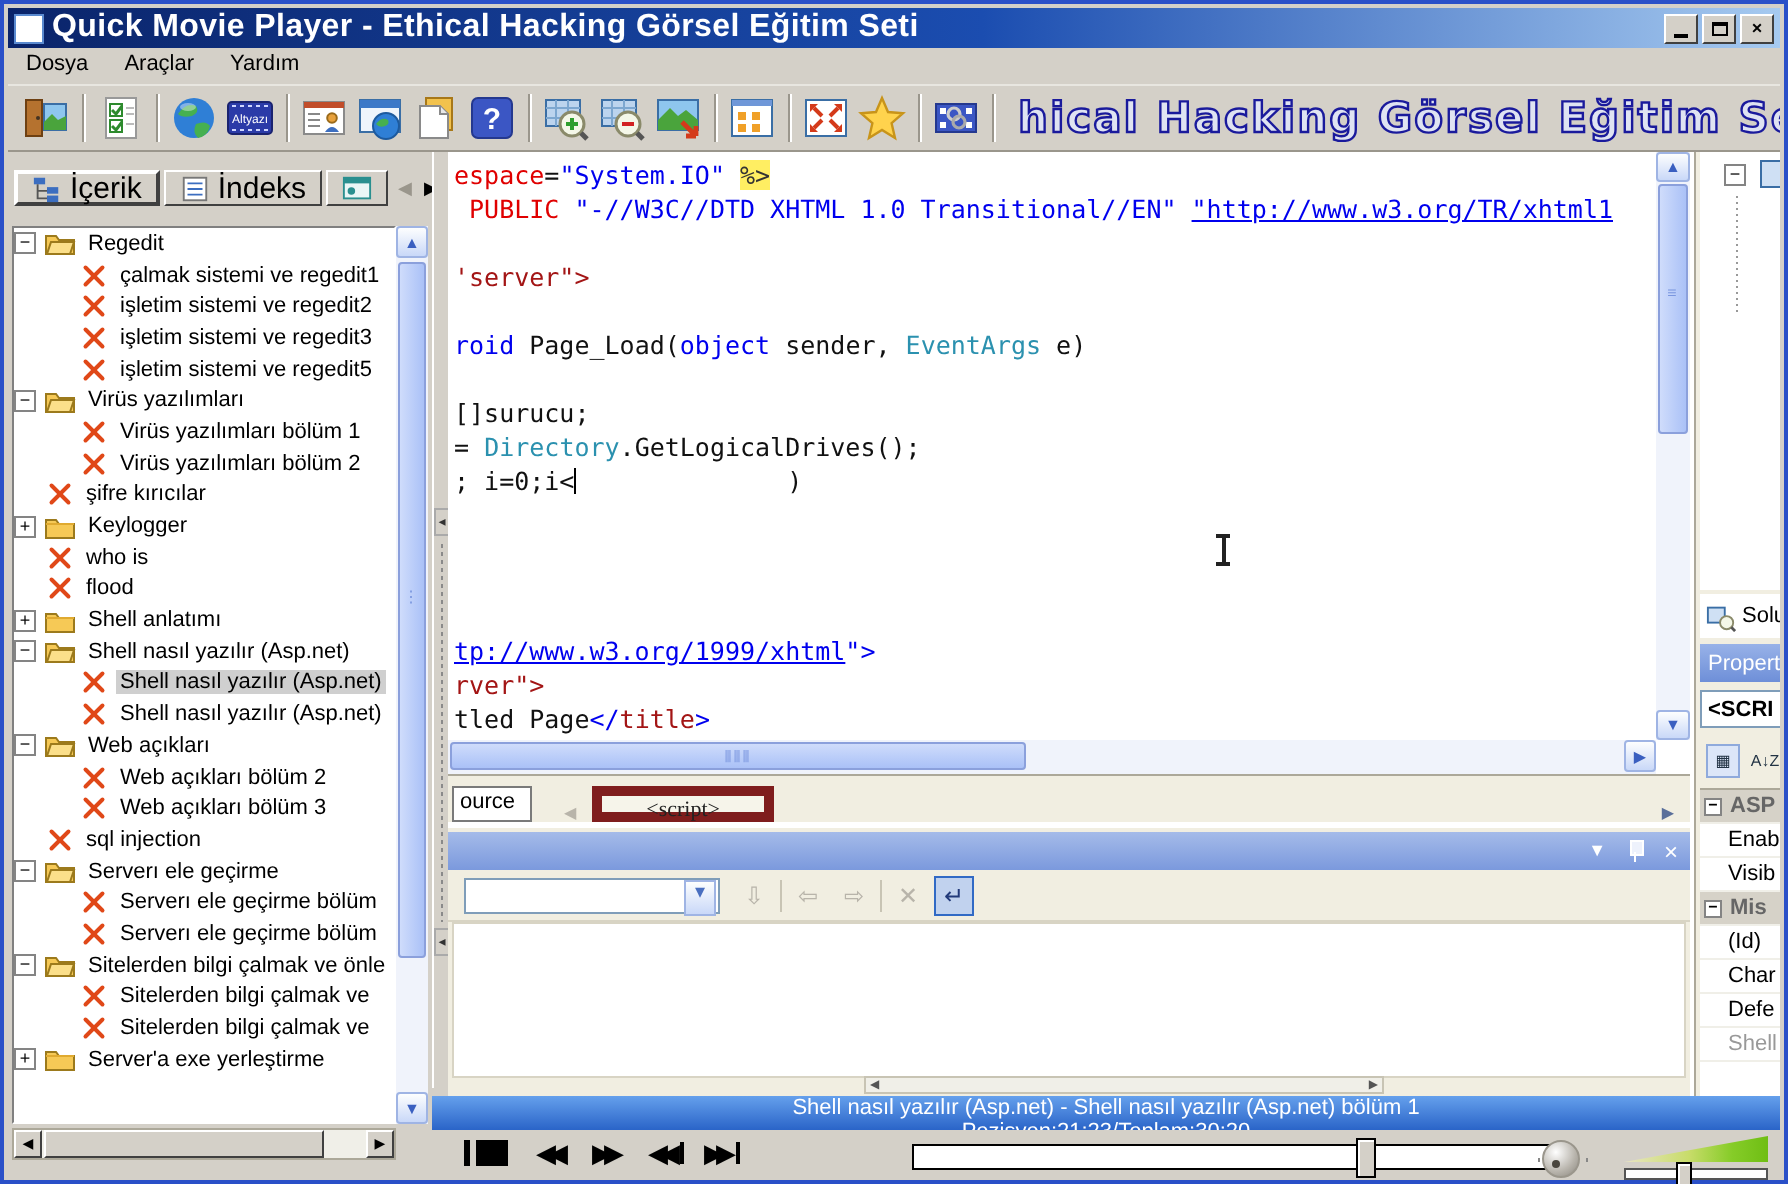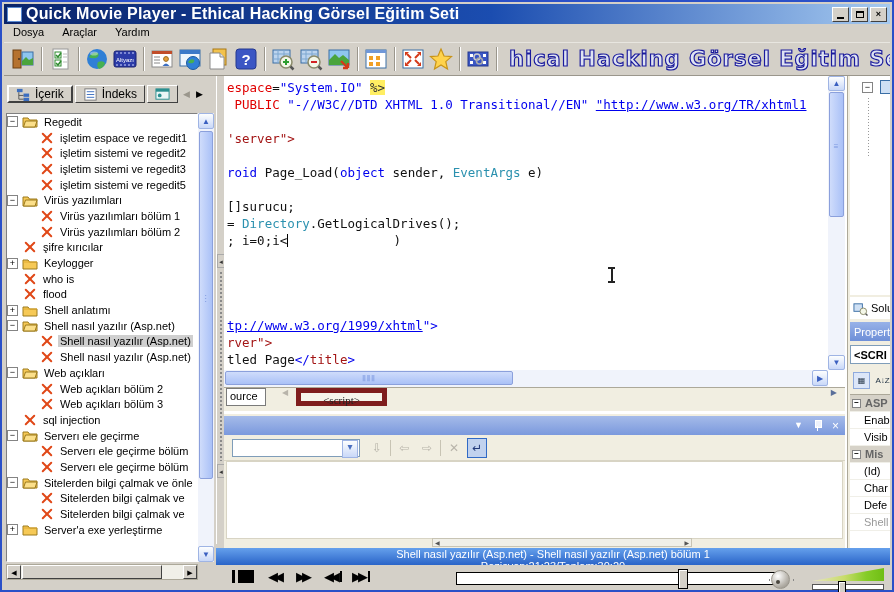--- a/index.html
+++ b/index.html
@@ -37,21 +37,21 @@
   .tsep { width:1px; height:24px; background:#9a968c; margin:0 4px;
     box-shadow:1px 0 0 #fff; }
   #banner { flex:1; overflow:hidden; white-space:nowrap; font-family:"DejaVu Sans",sans-serif;
     font-size:21px; font-weight:bold; letter-spacing:1px; padding-left:8px;
     color:#dfe3f2; -webkit-text-stroke:1.2px #1a1a9c; }
 
   
   #leftpanel { position:absolute; left:2px; top:74px; width:212px; bottom:2px; }
   #tabbar { height:35px; display:flex; align-items:center; padding:3px 2px 2px 3px; }
   .ltab { height:18px; display:flex; align-items:center; gap:4px; padding:0 7px;
-    font-size:12px; background:#d4d0c8; border:1px solid;
+    font-size:15px; background:#d4d0c8; border:1px solid;
     border-color:#fff #404040 #404040 #fff; margin-right:2px; cursor:default;}
   .ltab.active { border-width:2px; border-color:#fff #404040 #404040 #fff; font-weight:normal;}
   .ltab svg{width:15px;height:15px;}
   .miniarrow{ font-size:9px; padding:0 3px; color:#000;}
   .miniarrow.dis{color:#9a968c;}
   #treebox { position:absolute; left:2px; top:37px; width:192px; bottom:26px;
     background:#fff; border:1px solid; border-color:#808080 #fff #fff #808080; overflow:hidden;}
   .trow { height:15.7px; display:flex; align-items:center; font-size:11px;
     white-space:nowrap; cursor:default; }
   .trow .sp { display:inline-block; flex:none; }
@@ -102,21 +102,21 @@
   #ibeam{ position:absolute; left:383px; top:191px; width:9px; height:16px; }
   #ibeam::before,#ibeam::after{content:"";position:absolute;left:1px;width:7px;height:1.6px;background:#222;}
   #ibeam::before{top:0;} #ibeam::after{bottom:0;}
   #ibeam span{position:absolute;left:4px;top:0;width:1.6px;height:16px;background:#222;display:block;}
 
   #codevsb { left:604px; top:0; width:17px; height:294px; }
   #codehsb { left:0; top:294px; width:604px; height:17px; }
 
   
   #tagbar { position:absolute; left:0; top:311px; width:621px; height:24px;
-    background:#f1eee1; border-top:1px solid #aca899; display:flex; align-items:flex-start;
+    background:#f1eee1; border-top:1px solid #aca899; display:flex; align-items:flex-end;
     padding-left:2px; font-size:11px; }
   #srcbox { background:#fff; border:1px solid #7a7a7a; height:18px; width:40px;
     padding:1px 3px; }
   #tagprev { color:#b8b4aa; font-size:8px; padding:0 8px 0 16px;}
   #scriptbox { border:5px solid #7f1d1d; background:#f6f4ea; height:18px; padding:1px 22px;
     font-family:Liberation Serif, serif; font-size:11px; color:#222;}
   #tagnext { margin-left:auto; margin-right:8px; color:#5a6f9a; font-size:8px;}
 
   
   #outpanel { position:absolute; left:0; top:338px; width:621px; height:134px; background:#f1eee1;}
@@ -405,21 +405,21 @@
           <span class="ebox">−</span>
           <span class="fico"><svg viewBox="0 0 16 13">
               <path d="M1 3 h5 l1.5 2 H15 v7 H1z" fill="#f6c956" stroke="#9c7a1c"></path>
               <path d="M3.5 6 h11.5 L13 12 H1.5z" fill="#fbdf8a" stroke="#9c7a1c"></path>
             </svg></span>
           <span class="tlabel">Regedit</span>
         </div>
         <div class="trow">
           <span class="sp" style="width:34px"></span>
           <span class="xico"></span>
-          <span class="tlabel">işletim espace ve regedit1</span>
+          <span class="tlabel">çalmak sistemi ve regedit1</span>
         </div>
         <div class="trow">
           <span class="sp" style="width:34px"></span>
           <span class="xico"></span>
           <span class="tlabel">işletim sistemi ve regedit2</span>
         </div>
         <div class="trow">
           <span class="sp" style="width:34px"></span>
           <span class="xico"></span>
           <span class="tlabel">işletim sistemi ve regedit3</span>

